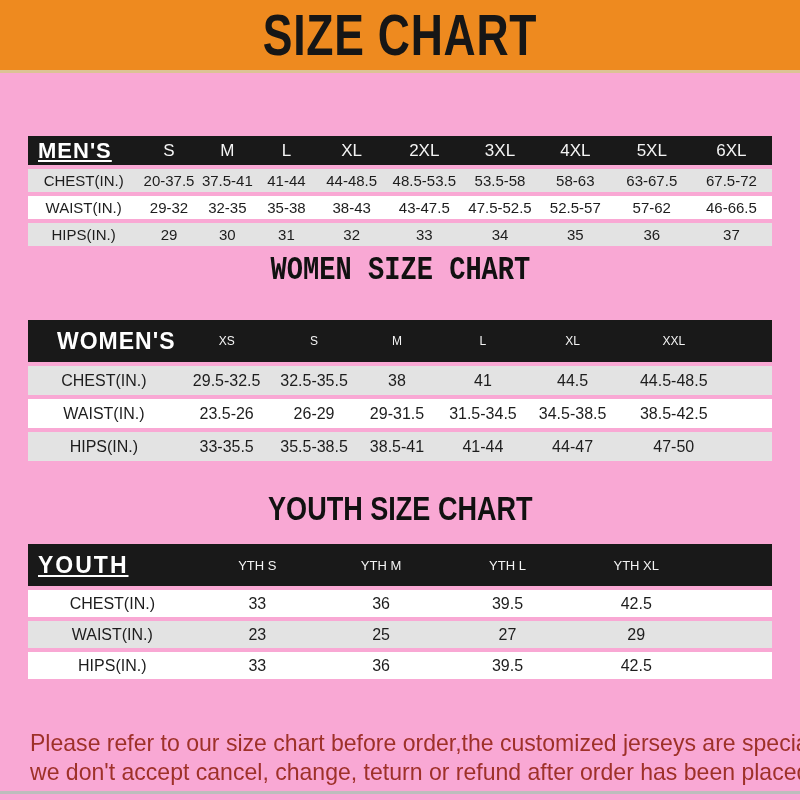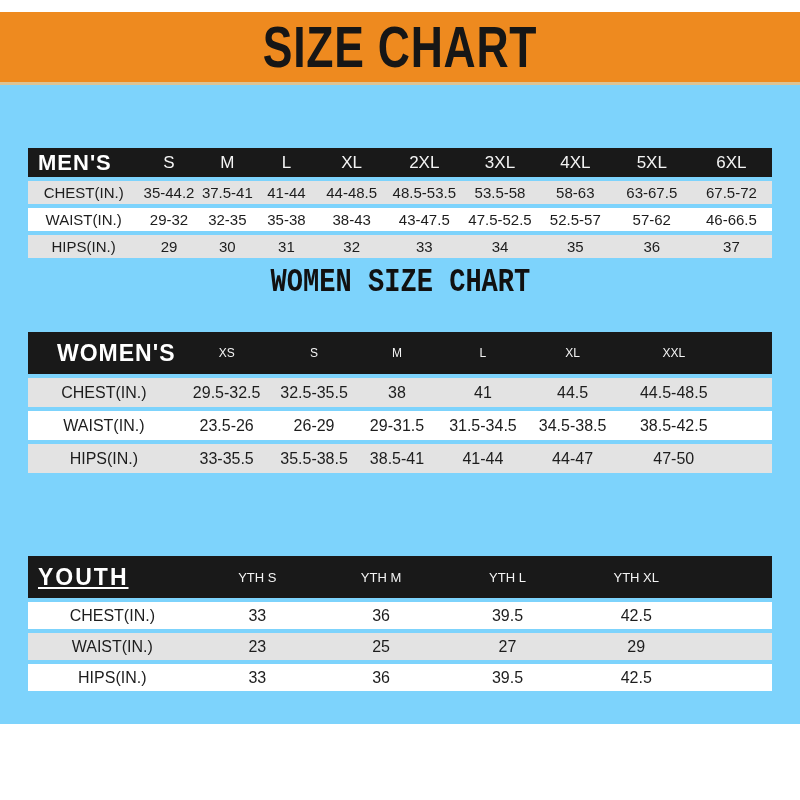--- a/index.html
+++ b/index.html
@@ -1,17 +1,17 @@
 <!DOCTYPE html>
 <html><head>
 <meta charset="utf-8">
 <style>
   html,body{margin:0;padding:0;background:#fff;}
   body{font-family:"Liberation Sans","DejaVu Sans",sans-serif;}
-  .page{position:relative;width:800px;height:712px;background:#7dd3fc;overflow:hidden;margin-top:12px;}
+  .page{position:relative;width:800px;height:800px;background:#f9a8d4;overflow:hidden;}
 
   
   .banner{position:absolute;top:0;left:0;width:800px;height:70px;background:#ee8a1f;
           border-bottom:3px solid #dcc394;display:flex;align-items:center;justify-content:center;}
   .banner-title{display:inline-block;font-size:57px;font-weight:700;color:#161616;
                 transform:scaleX(0.78);letter-spacing:1px;white-space:nowrap;}
 
   
   .section-heading{position:absolute;left:0;width:800px;text-align:center;}
   .section-heading span{display:inline-block;font-size:33px;font-weight:700;color:#111;
@@ -27,21 +27,21 @@
   tr.bar{background:#191919;color:#ffffff;}
   tr.bar th{font-weight:400;color:#f4f4f4;}
   tr.bar th.corner{text-align:left;padding-left:10px;font-weight:700;color:#ffffff;letter-spacing:1px;}
   tr.stripe{background:#e3e3e3;}
   tr.plain{background:#ffffff;}
   .size-table td{color:#1d1d1d;}
   .size-table td.rowlabel{color:#1d1d1d;}
 
   .men-table{top:132px;}
   .men-table tr.bar th{height:29px;font-size:17px;}
-  .men-table tr.bar th.corner{font-size:22px;}
+  .men-table tr.bar th.corner{font-size:22px;text-decoration:underline;}
   .men-table td{height:23px;font-size:15px;}
 
   .women-table{top:316px;}
   .women-table tr.bar th{height:42px;font-size:12px;}
   .women-table tr.bar th.corner{font-size:23px;padding-left:29px;}
   .women-table td{height:29px;font-size:16px;}
 
   .youth-table{top:540px;}
   .youth-table tr.bar th{height:42px;font-size:13px;}
   .youth-table tr.bar th.corner{font-size:23px;letter-spacing:2px;text-decoration:underline;}
@@ -84,21 +84,21 @@
       <th>L</th>
       <th>XL</th>
       <th>2XL</th>
       <th>3XL</th>
       <th>4XL</th>
       <th>5XL</th>
       <th>6XL</th>
     </tr>
     <tr class="stripe">
       <td class="rowlabel">CHEST(IN.)</td>
-      <td>35-44.2</td>
+      <td>20-37.5</td>
       <td>37.5-41</td>
       <td>41-44</td>
       <td>44-48.5</td>
       <td>48.5-53.5</td>
       <td>53.5-58</td>
       <td>58-63</td>
       <td>63-67.5</td>
       <td>67.5-72</td>
     </tr>
     <tr class="plain">
@@ -180,20 +180,23 @@
       <td>35.5-38.5</td>
       <td>38.5-41</td>
       <td>41-44</td>
       <td>44-47</td>
       <td>47-50</td>
       <td></td>
     </tr>
   </tbody>
     </table>
 
+  <div class="section-heading h-youth">
+    <span>YOUTH SIZE CHART</span>
+  </div>
 
   <table class="size-table youth-table">
     <colgroup>
       <col style="width:21.8%">
         <col style="width:15.7%">
         <col style="width:16.3%">
       <col style="width:16.4%">
         <col style="width:16.9%">
         <col style="width:9.1%">
     </colgroup>

